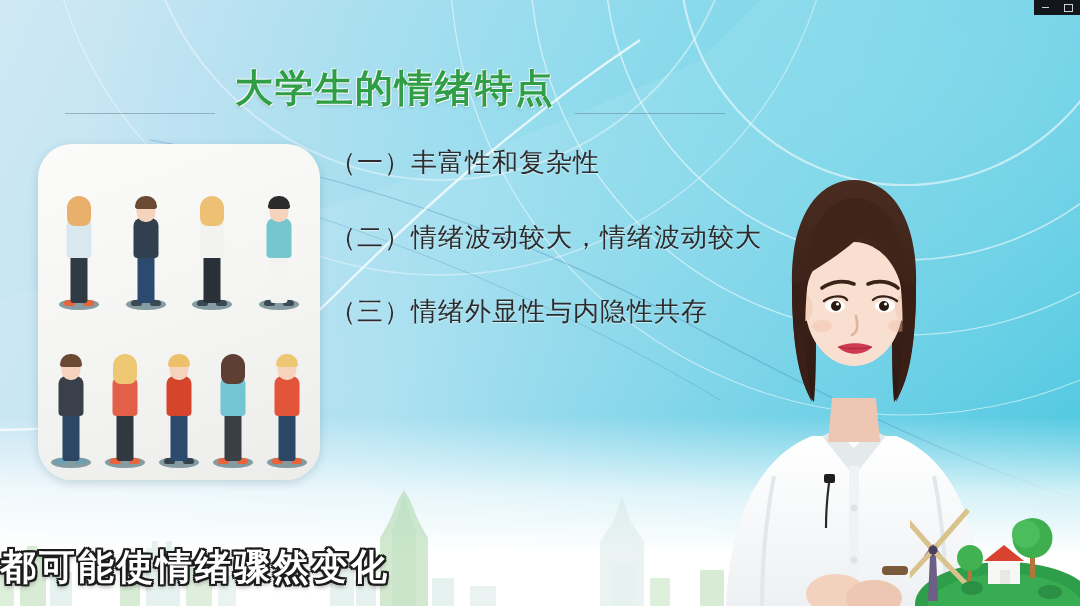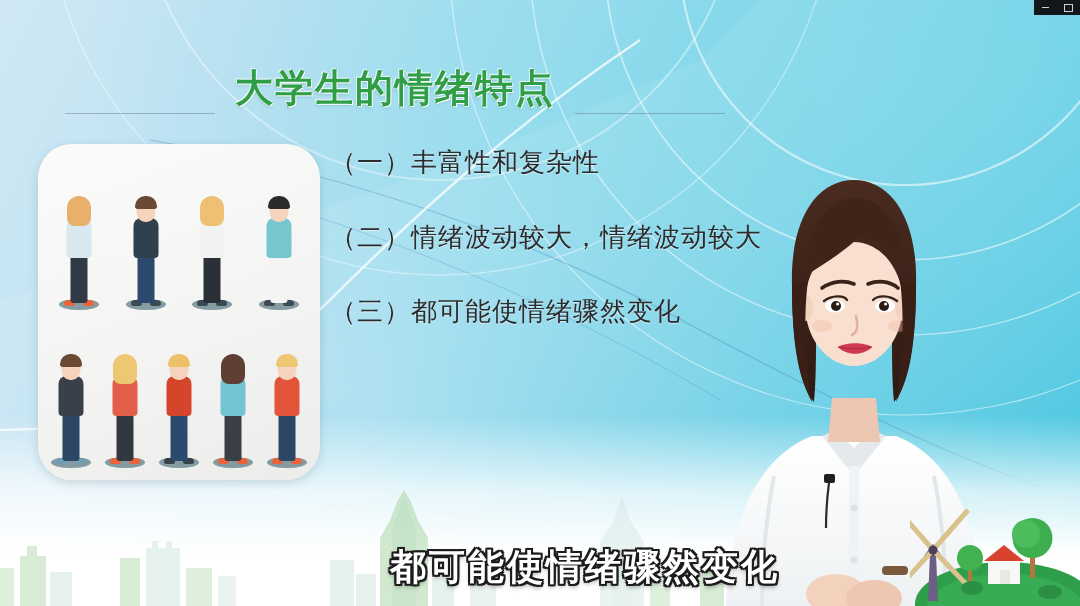--- a/index.html
+++ b/index.html
@@ -71,21 +71,21 @@
   .bullets{position:absolute;left:330px;top:148px;width:450px;z-index:20;}
   .bullet{
     font-size:26px;color:#2c2c2e;letter-spacing:1px;line-height:1.1;
     margin-bottom:46px;white-space:nowrap;
     text-shadow:0 1px 1px rgba(255,255,255,.55);
   }
   .bullet:last-child{margin-bottom:0;}
 
   
   .subtitle{
-    position:absolute;left:0;right:300px;bottom:14px;text-align:right;z-index:40;
+    position:absolute;left:0;right:300px;bottom:14px;text-align:left;z-index:40;
     font-size:36px;font-weight:bold;color:#ffffff;letter-spacing:3px;white-space:nowrap;
     text-shadow:
       -2px -2px 0 #1c1c1c, 2px -2px 0 #1c1c1c, -2px 2px 0 #1c1c1c, 2px 2px 0 #1c1c1c,
       0 -2px 0 #1c1c1c, 0 2px 0 #1c1c1c, -2px 0 0 #1c1c1c, 2px 0 0 #1c1c1c,
       0 3px 5px rgba(0,0,0,.45);
   }
 
   
   .presenter{position:absolute;right:76px;bottom:0;width:300px;height:470px;z-index:30;}
 
@@ -254,21 +254,21 @@
           <div class="p-body" style="background:#e2553a"></div>
           <div class="p-head"></div>
           <div class="p-hair" style="background:#edc772"></div>
         </div>
       </div>
   </div>
 
   <div class="bullets">
     <div class="bullet">（一）丰富性和复杂性</div>
     <div class="bullet">（二）情绪波动较大，情绪波动较大</div>
-    <div class="bullet">（三）都可能使情绪骤然变化</div>
+    <div class="bullet">（三）情绪外显性与内隐性共存</div>
   </div>
 
   <svg class="presenter" viewBox="0 0 300 470">
     <defs>
       <linearGradient id="shirtG" x1="0" y1="0" x2="0" y2="1">
         <stop offset="0%" stop-color="#ffffff"></stop>
         <stop offset="100%" stop-color="#eef1f3"></stop>
       </linearGradient>
       <linearGradient id="hairG" x1="0" y1="0" x2="0" y2="1">
         <stop offset="0%" stop-color="#4a2b20"></stop>

